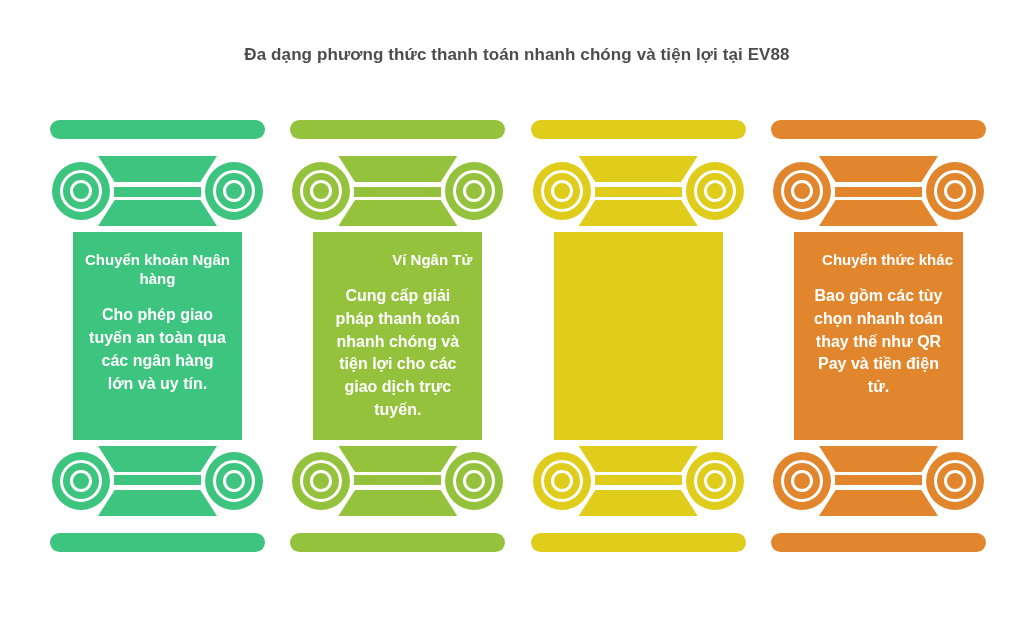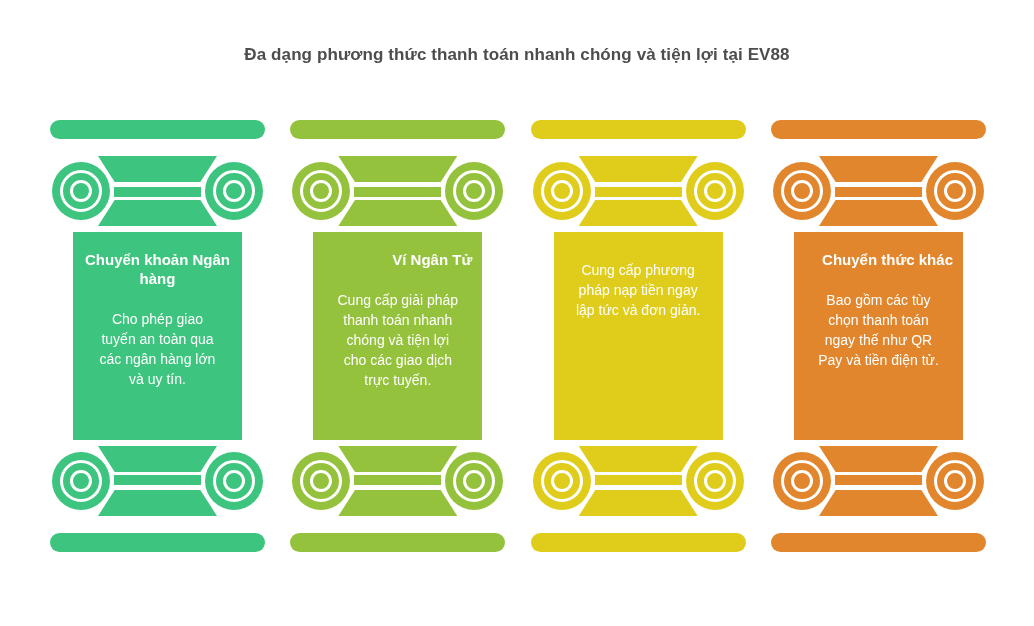--- a/index.html
+++ b/index.html
@@ -140,25 +140,25 @@
   }
 
   .card-title {
     font-size: 15px;
     font-weight: 700;
     color: #ffffff;
     line-height: 1.28;
     margin: 0 0 11px 0;
   }
   .card-desc {
-    font-size: 14px;
-    font-weight: 400;
+    font-size: 16px;
+    font-weight: 700;
     color: #ffffff;
     line-height: 1.42;
-    margin: 11px;
+    margin: 5px;
   }
 </style>
 </head>
 <body>
 
 <div class="page-title">Đa dạng phương thức thanh toán nhanh chóng và tiện lợi tại EV88</div>
 
 <div class="columns-row">
 
   <div class="pillar" style="--c:#3dc47e">
@@ -220,21 +220,20 @@
     <div class="capital capital-top">
       <div class="volute volute-left"></div>
       <div class="echinus">
         <div class="ech-upper"></div>
         <div class="ech-bar"></div>
         <div class="ech-lower"></div>
       </div>
       <div class="volute volute-right"></div>
     </div>
     <div class="shaft">
-      <div class="card-desc">Cung cấp phương pháp nạp tiền ngay lập tức và đơn giản.</div>
     </div>
     <div class="capital capital-bottom">
       <div class="volute volute-left"></div>
       <div class="echinus">
         <div class="ech-upper"></div>
         <div class="ech-bar"></div>
         <div class="ech-lower"></div>
       </div>
       <div class="volute volute-right"></div>
     </div>
@@ -247,21 +246,21 @@
       <div class="volute volute-left"></div>
       <div class="echinus">
         <div class="ech-upper"></div>
         <div class="ech-bar"></div>
         <div class="ech-lower"></div>
       </div>
       <div class="volute volute-right"></div>
     </div>
     <div class="shaft">
       <div class="card-title">Chuyển thức khác</div>
-      <div class="card-desc">Bao gồm các tùy chọn thanh toán ngay thế như QR Pay và tiền điện tử.</div>
+      <div class="card-desc">Bao gồm các tùy chọn nhanh toán thay thế như QR Pay và tiền điện tử.</div>
     </div>
     <div class="capital capital-bottom">
       <div class="volute volute-left"></div>
       <div class="echinus">
         <div class="ech-upper"></div>
         <div class="ech-bar"></div>
         <div class="ech-lower"></div>
       </div>
       <div class="volute volute-right"></div>
     </div>

